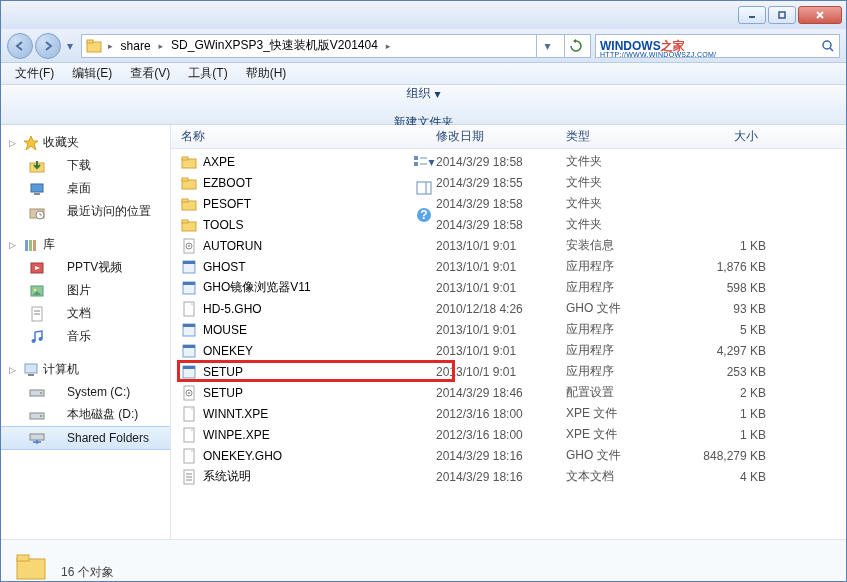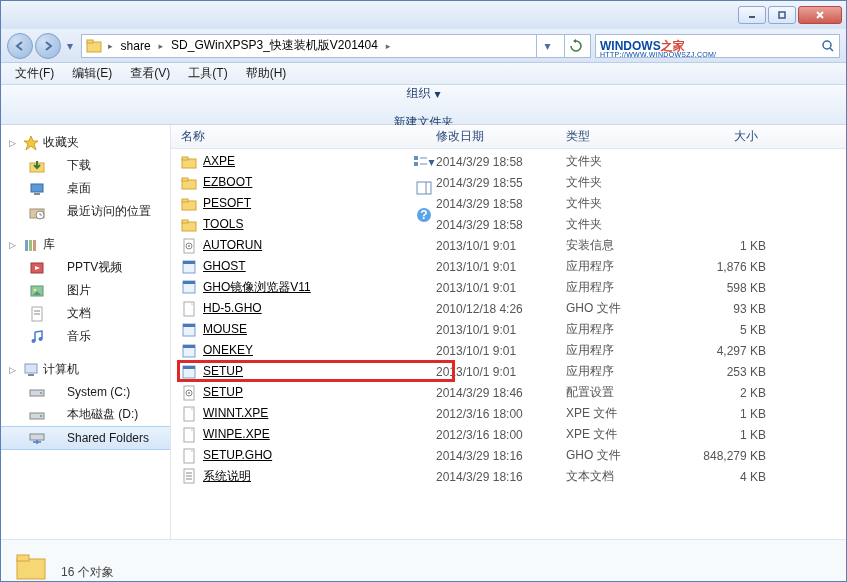--- a/index.html
+++ b/index.html
@@ -48,21 +48,21 @@
 .content { flex: 1; display: flex; flex-direction: column; overflow: hidden; }
 .col-headers { height: 24px; border-bottom: 1px solid #e4e8ee; display: flex; align-items: center; padding-left: 10px; background: linear-gradient(#fdfdfe, #f2f5f9); }
 .col-headers div { color: #2a4a7a; padding-right: 8px; }
 .col-name { width: 255px; }
 .col-date { width: 130px; }
 .col-type { width: 115px; }
 .col-size { width: 85px; text-align: right; }
 
 .file-list { flex: 1; overflow-y: auto; padding-top: 2px; }
 .row { display: flex; align-items: center; height: 21px; padding-left: 10px; position: relative; }
-.row .c-name { width: 255px; display: flex; gap: 6px; text-decoration: underline; }
+.row .c-name { width: 255px; display: flex; align-items: center; gap: 6px; }
 .row .c-date { width: 130px; color: #555; }
 .row .c-type { width: 115px; color: #555; }
 .row .c-size { width: 85px; text-align: right; color: #555; }
 .row .highlight-box { position: absolute; left: 6px; top: -1px; width: 278px; height: 22px; border: 3px solid #e02828; pointer-events: none; }
 
 .statusbar { height: 42px; border-top: 1px solid #e0e6ef; display: flex; align-items: flex-end; padding: 0 14px; gap: 14px; background: #f7fafd; }
 .status-folder { width: 32px; height: 32px; }
 .status-text { color: #444; }
 
 svg { display: block; }
@@ -525,21 +525,21 @@
   </div>
   <div class="row">
 
     <div class="c-name">
       <span class="ico">
                 <svg width="16" height="16">
                   <rect x="3" y="1" width="10" height="14" fill="#fff" stroke="#aaa"></rect>
                   <path d="M10 1 L13 4 L10 4 Z" fill="#ddd"></path>
                 </svg>
               </span>
-      <span>SETUP.GHO</span>
+      <span>ONEKEY.GHO</span>
     </div>
     <div class="c-date">2014/3/29 18:16</div>
     <div class="c-type">GHO 文件</div>
     <div class="c-size">848,279 KB</div>
   </div>
   <div class="row">
 
     <div class="c-name">
       <span class="ico">
                 <svg width="16" height="16">

